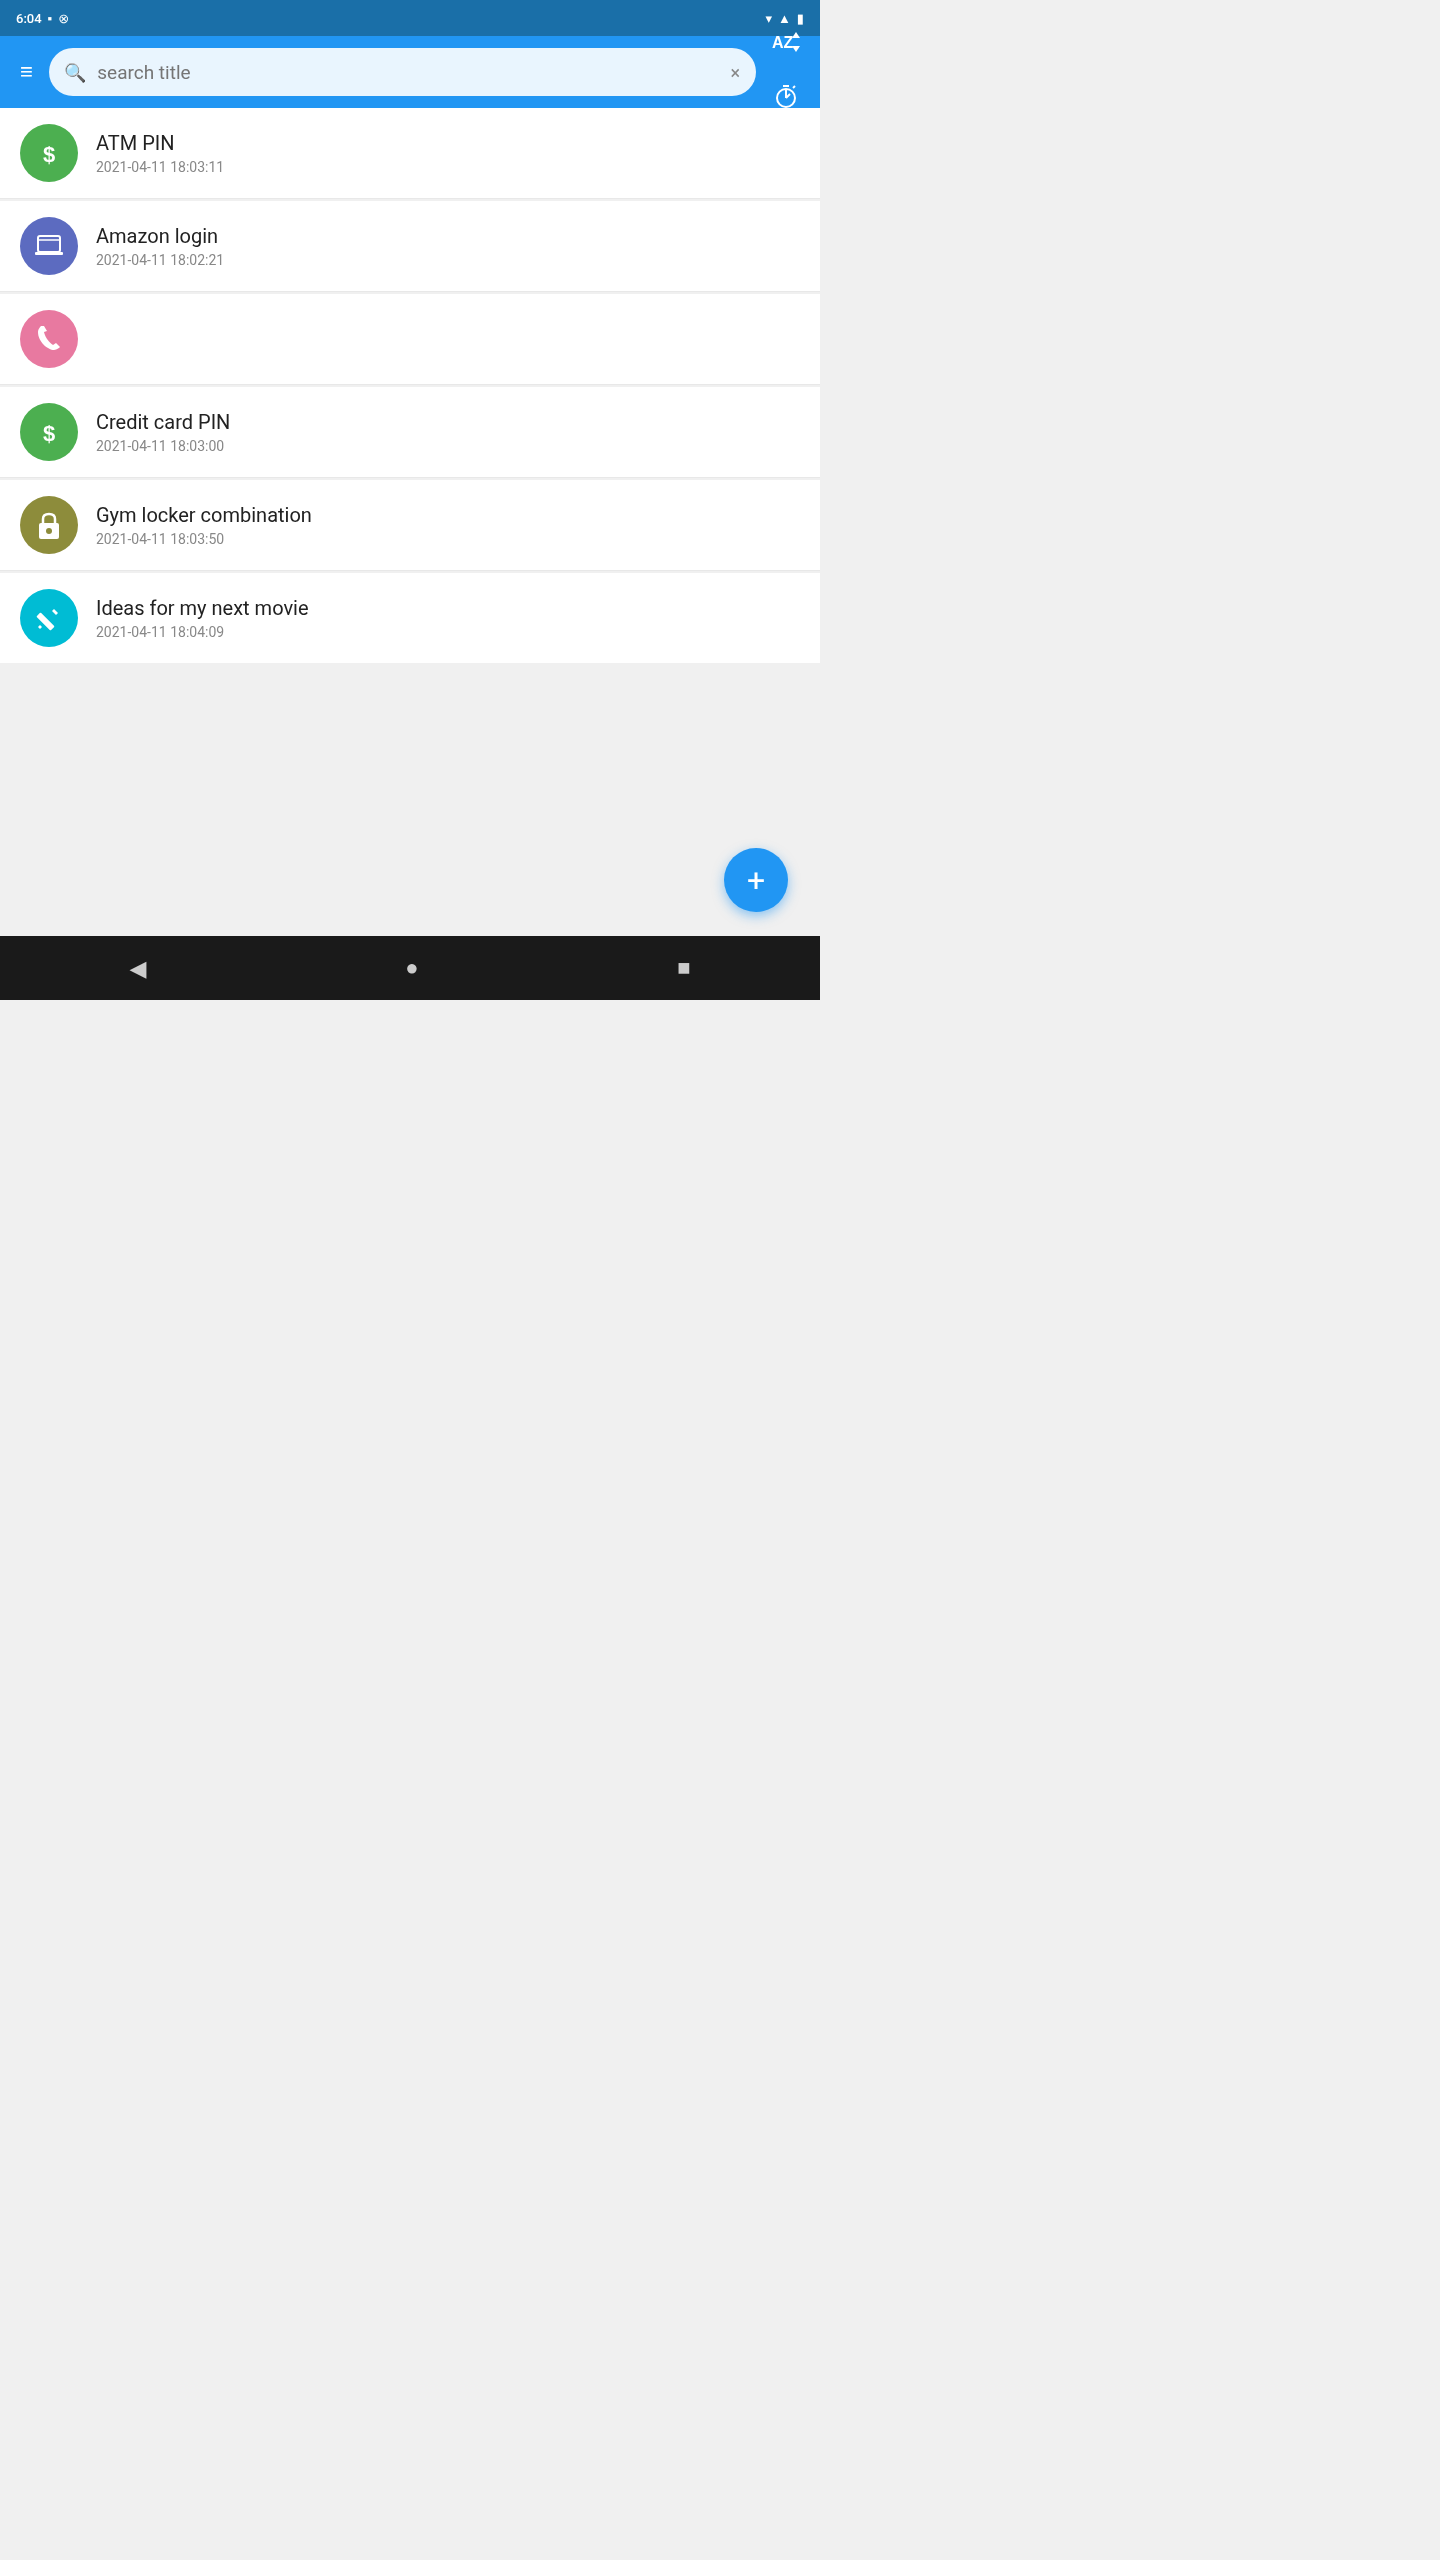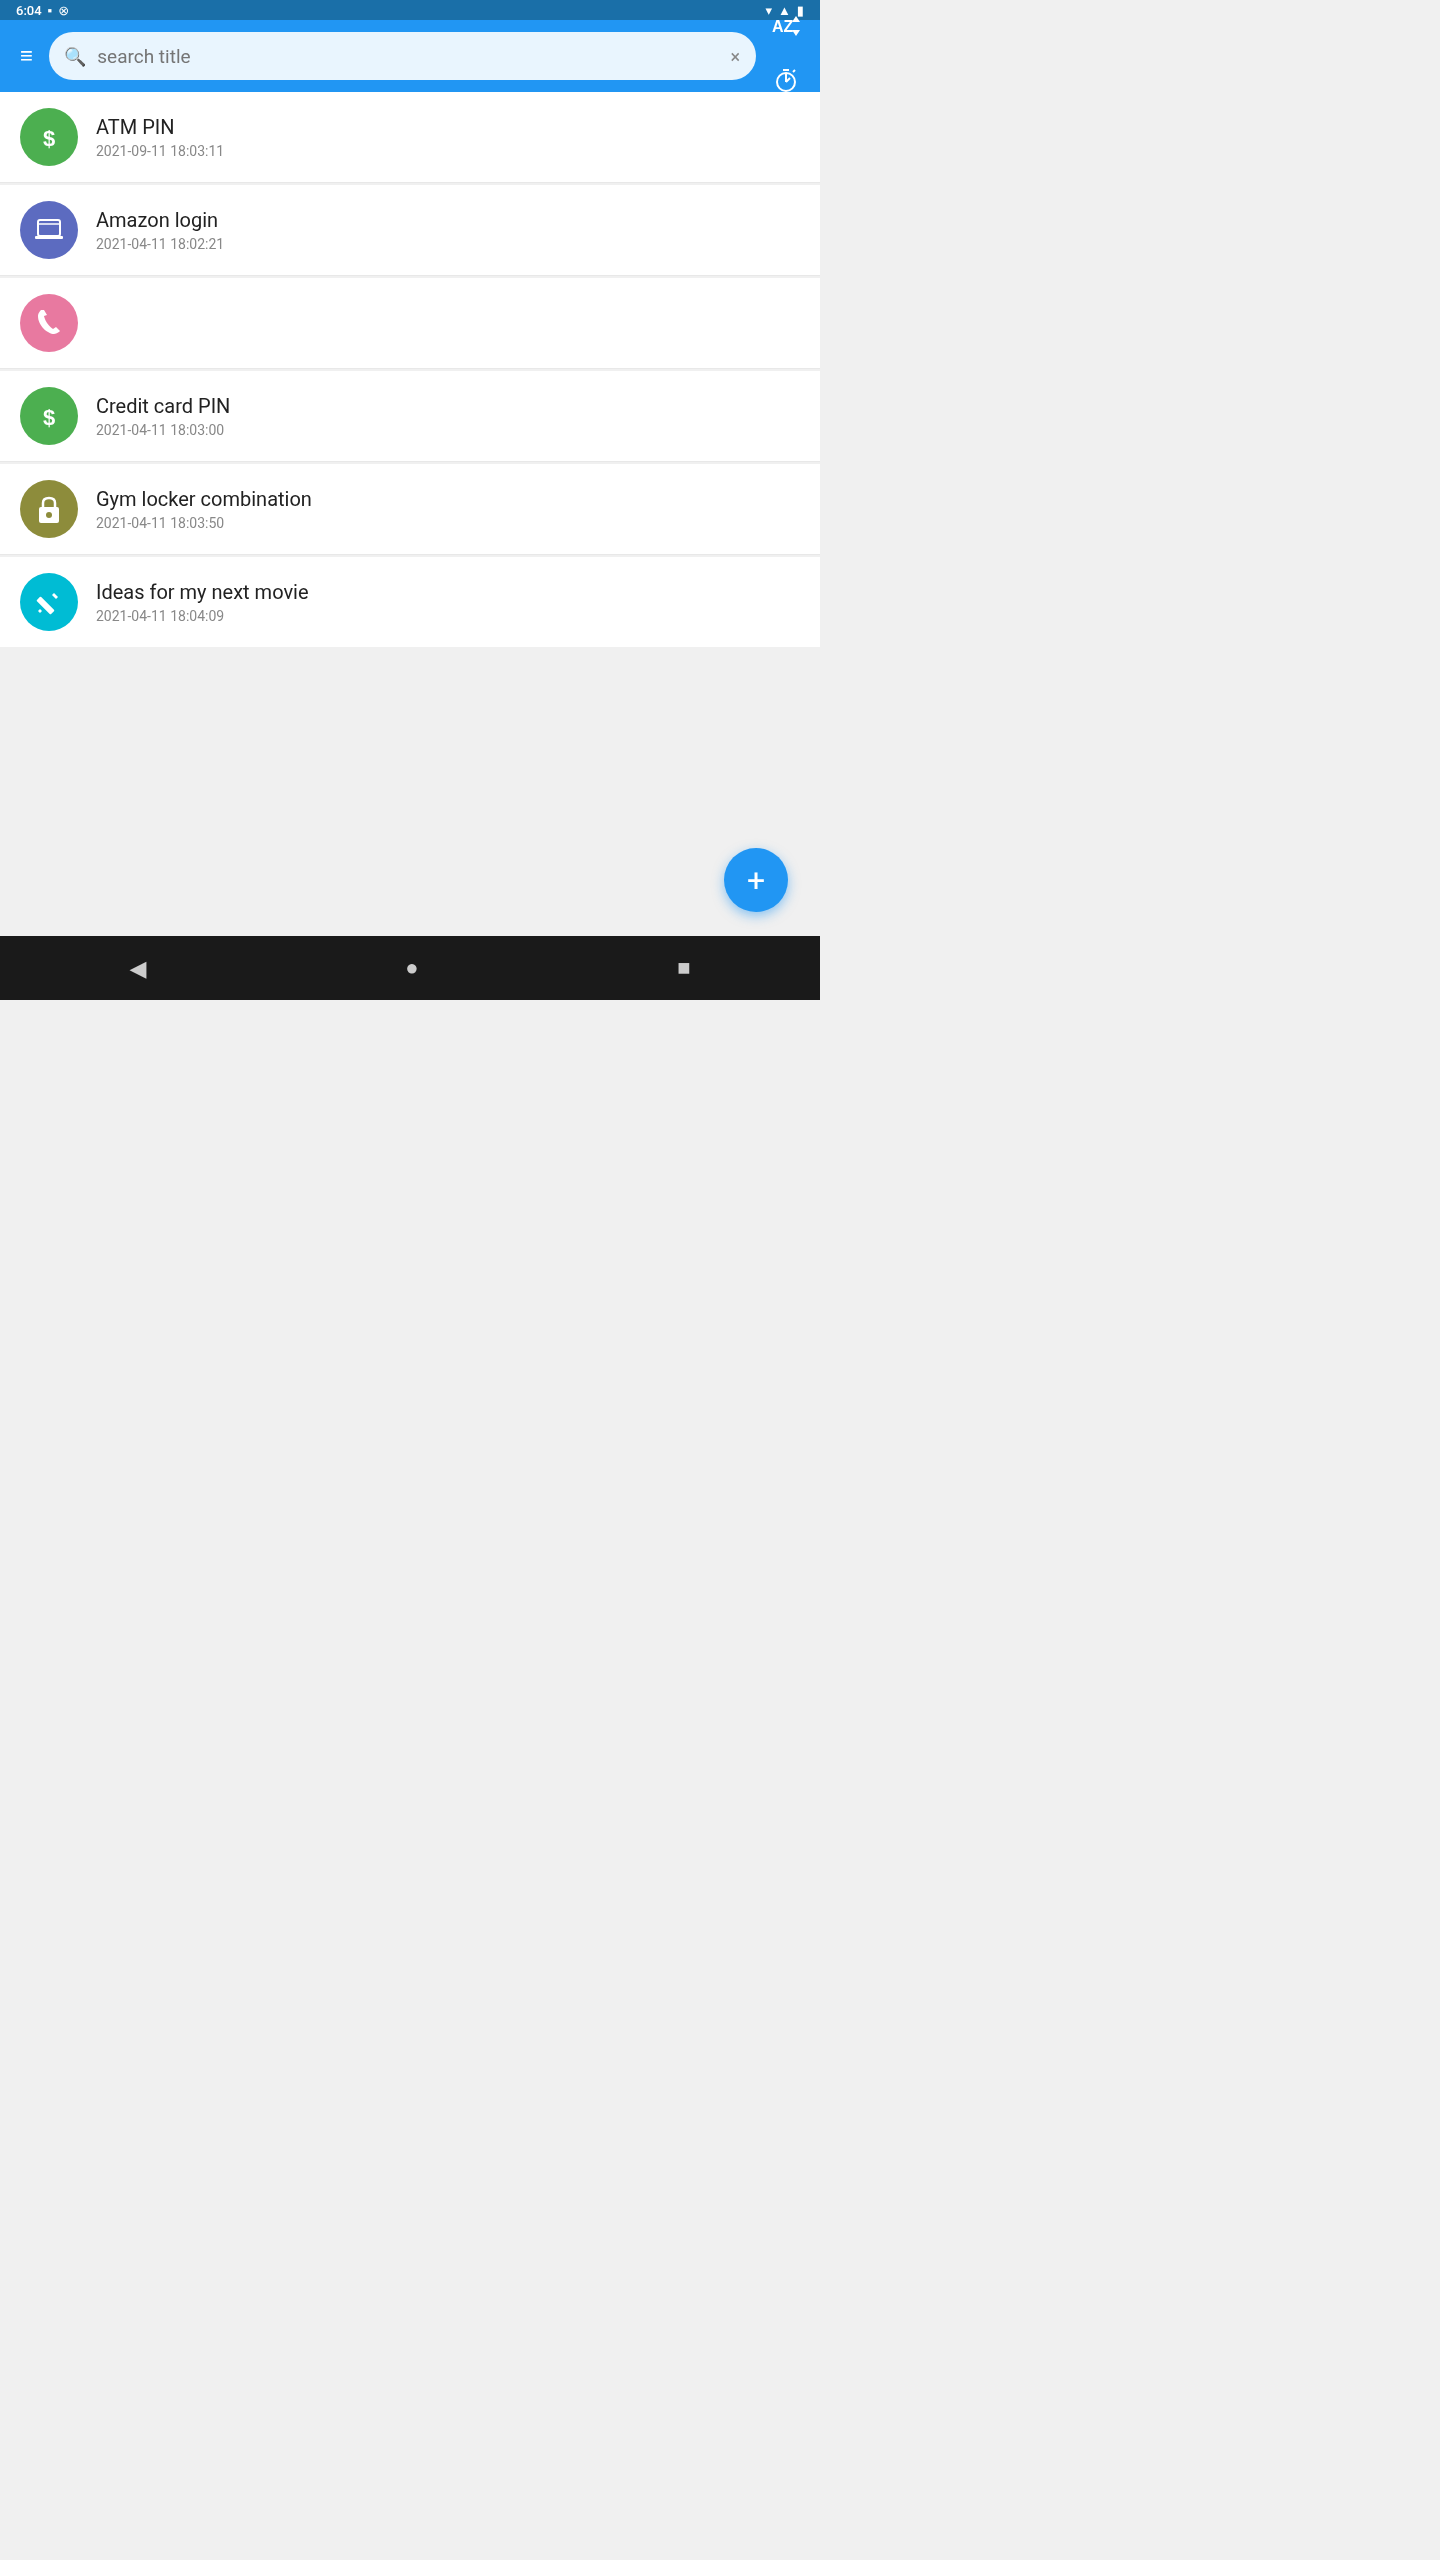--- a/index.html
+++ b/index.html
@@ -17,21 +17,21 @@
     
     .status-bar {
       background: #1a6fa8;
       display: flex;
       justify-content: space-between;
       align-items: center;
       padding: 8px 16px;
       color: white;
       font-size: 14px;
       font-weight: 500;
-      height: 20px;
+      height: 36px;
     }
 
     .status-left {
       display: flex;
       align-items: center;
       gap: 6px;
     }
 
     .status-right {
       display: flex;
@@ -246,21 +246,21 @@
 
 <div class="list-container" id="items-list">
 <div class="list-item">
       <div class="item-icon" style="background: rgb(76, 175, 80);">
         <svg width="30" height="30" viewBox="0 0 30 30" fill="none" xmlns="http://www.w3.org/2000/svg">
       <text x="50%" y="60%" dominant-baseline="middle" text-anchor="middle" fill="white" font-size="22" font-weight="bold" font-family="Arial">$</text>
     </svg>
       </div>
       <div class="item-content">
         <div class="item-title">ATM PIN</div>
-        <div class="item-date">2021-09-11 18:03:11</div>
+        <div class="item-date">2021-04-11 18:03:11</div>
       </div>
     </div>
     <div class="list-item">
       <div class="item-icon" style="background: rgb(92, 107, 192);">
         <svg width="30" height="24" viewBox="0 0 30 24" fill="none" xmlns="http://www.w3.org/2000/svg">
       <rect x="4" y="2" width="22" height="16" rx="2" stroke="white" stroke-width="2" fill="none"></rect>
       <line x1="4" y1="6" x2="26" y2="6" stroke="white" stroke-width="1.5"></line>
       <rect x="1" y="18" width="28" height="3" rx="1" fill="white"></rect>
     </svg>
       </div>

